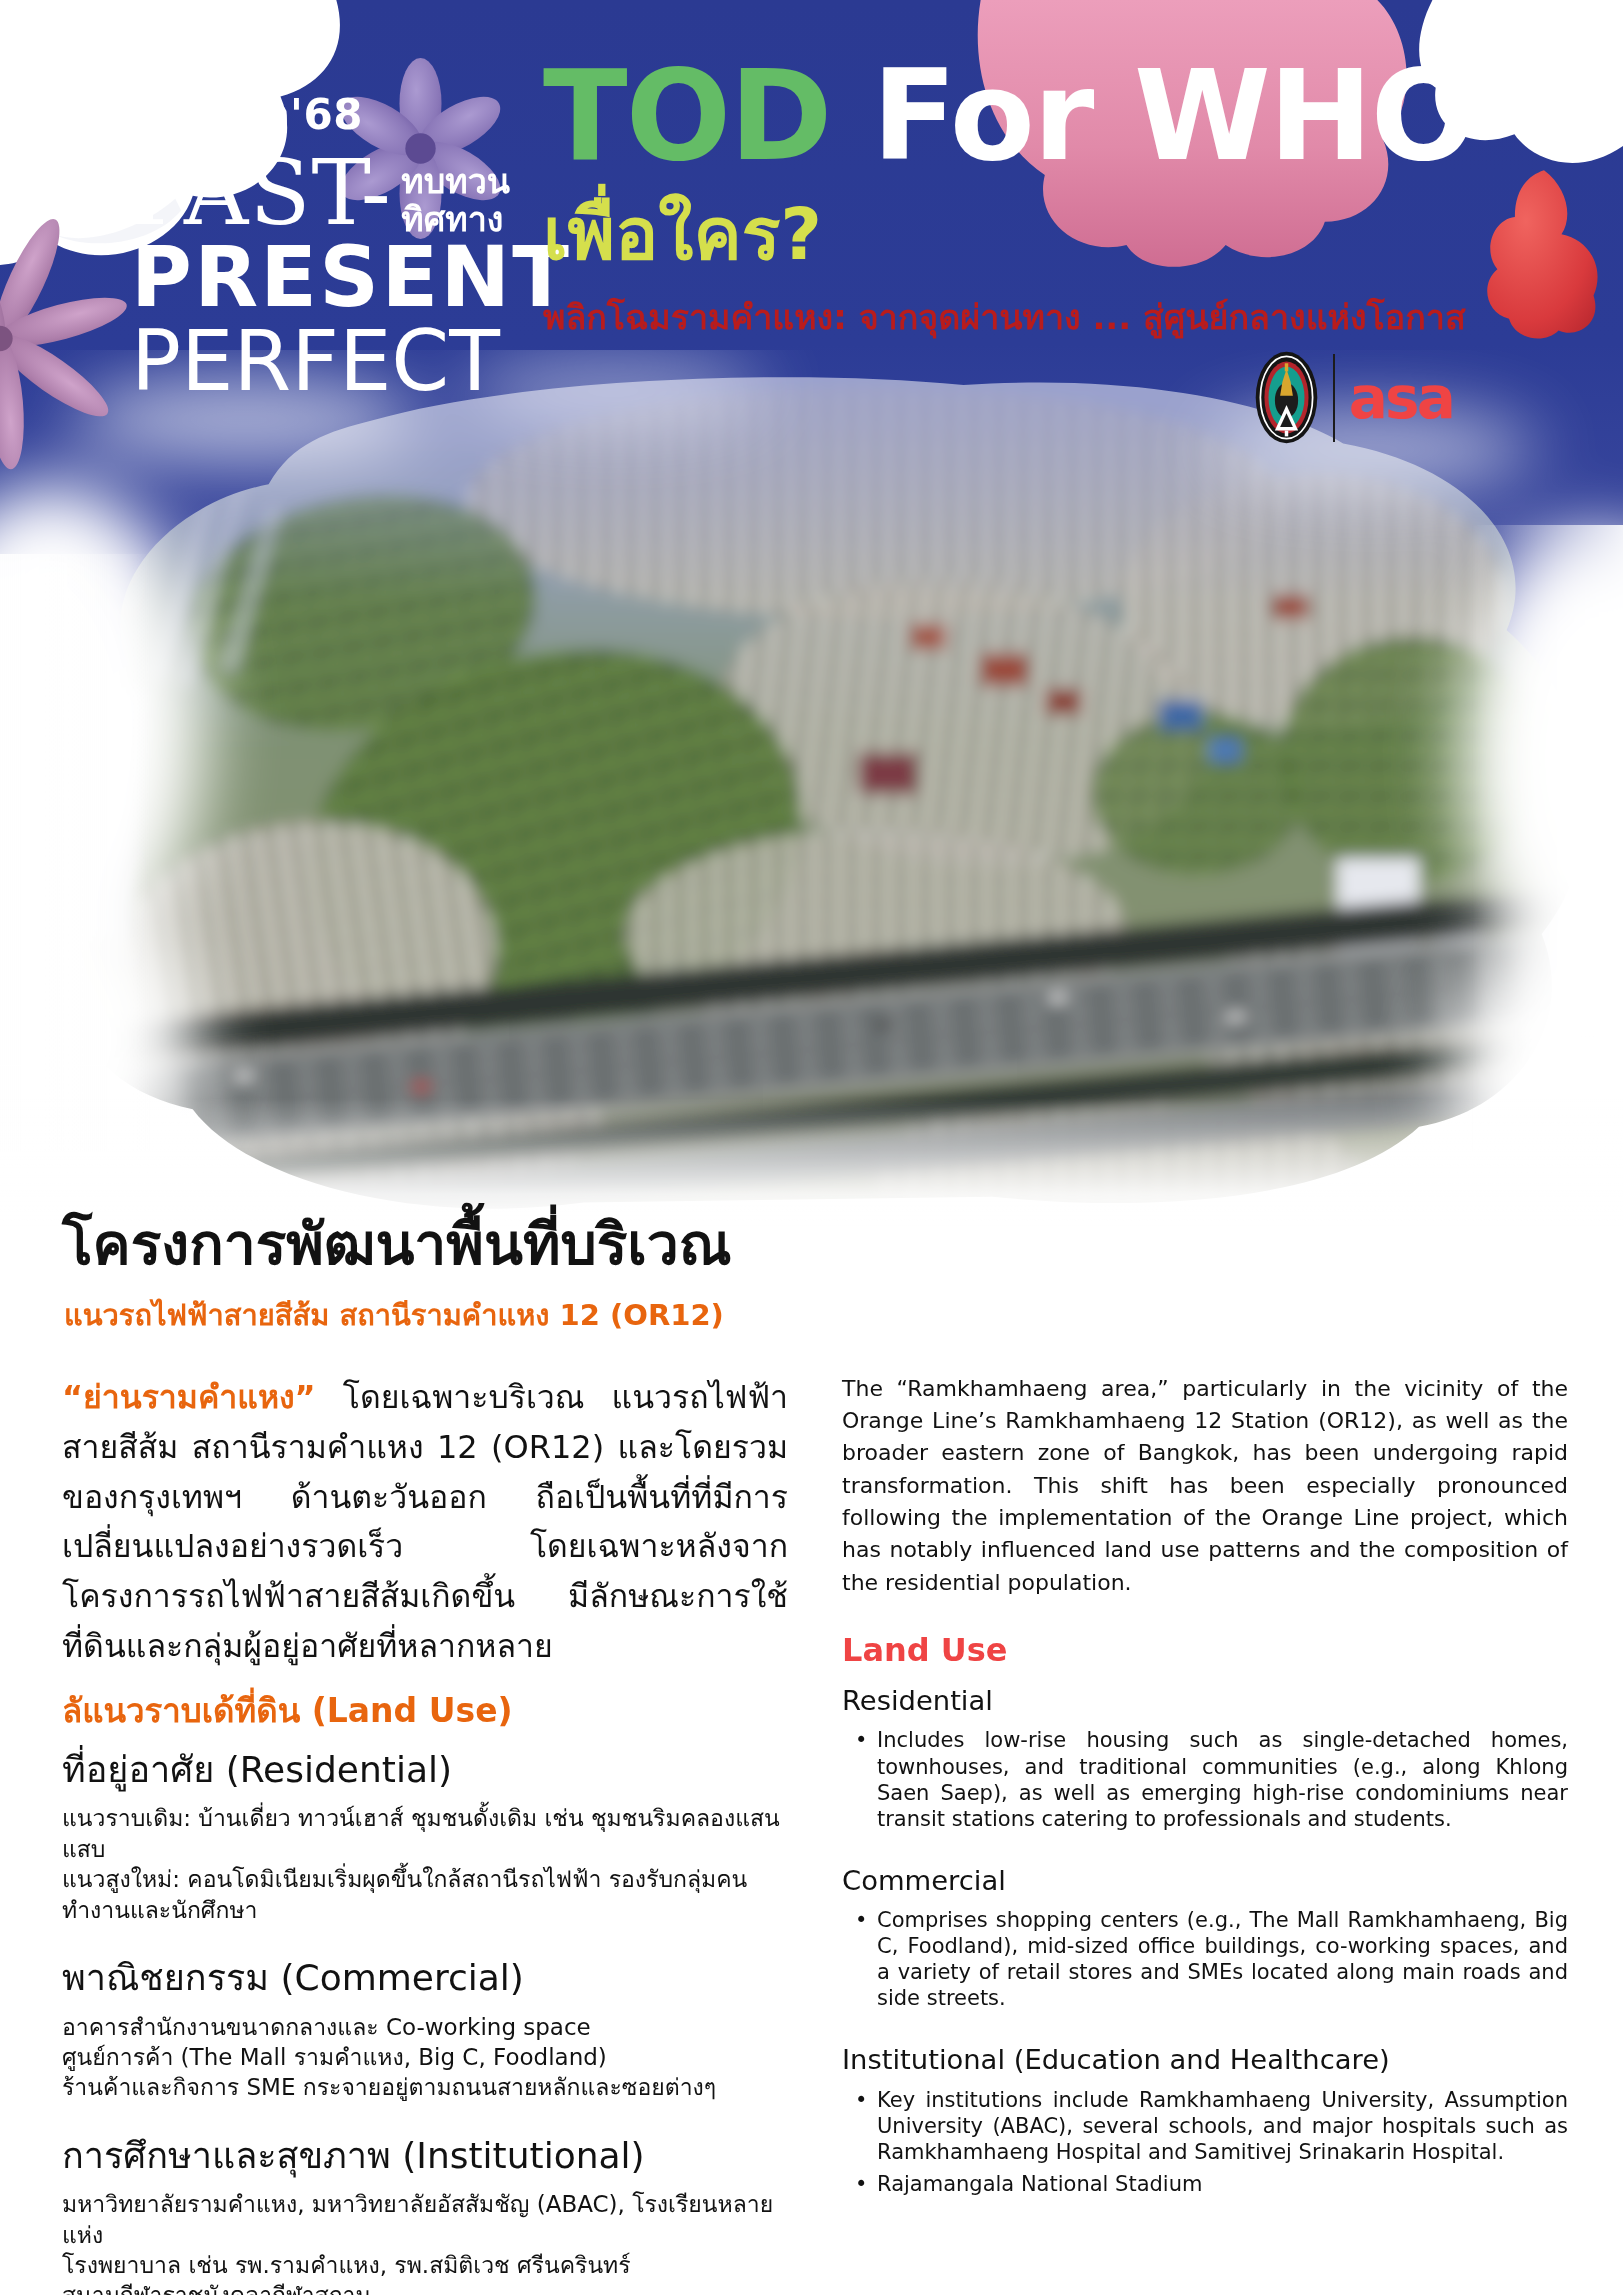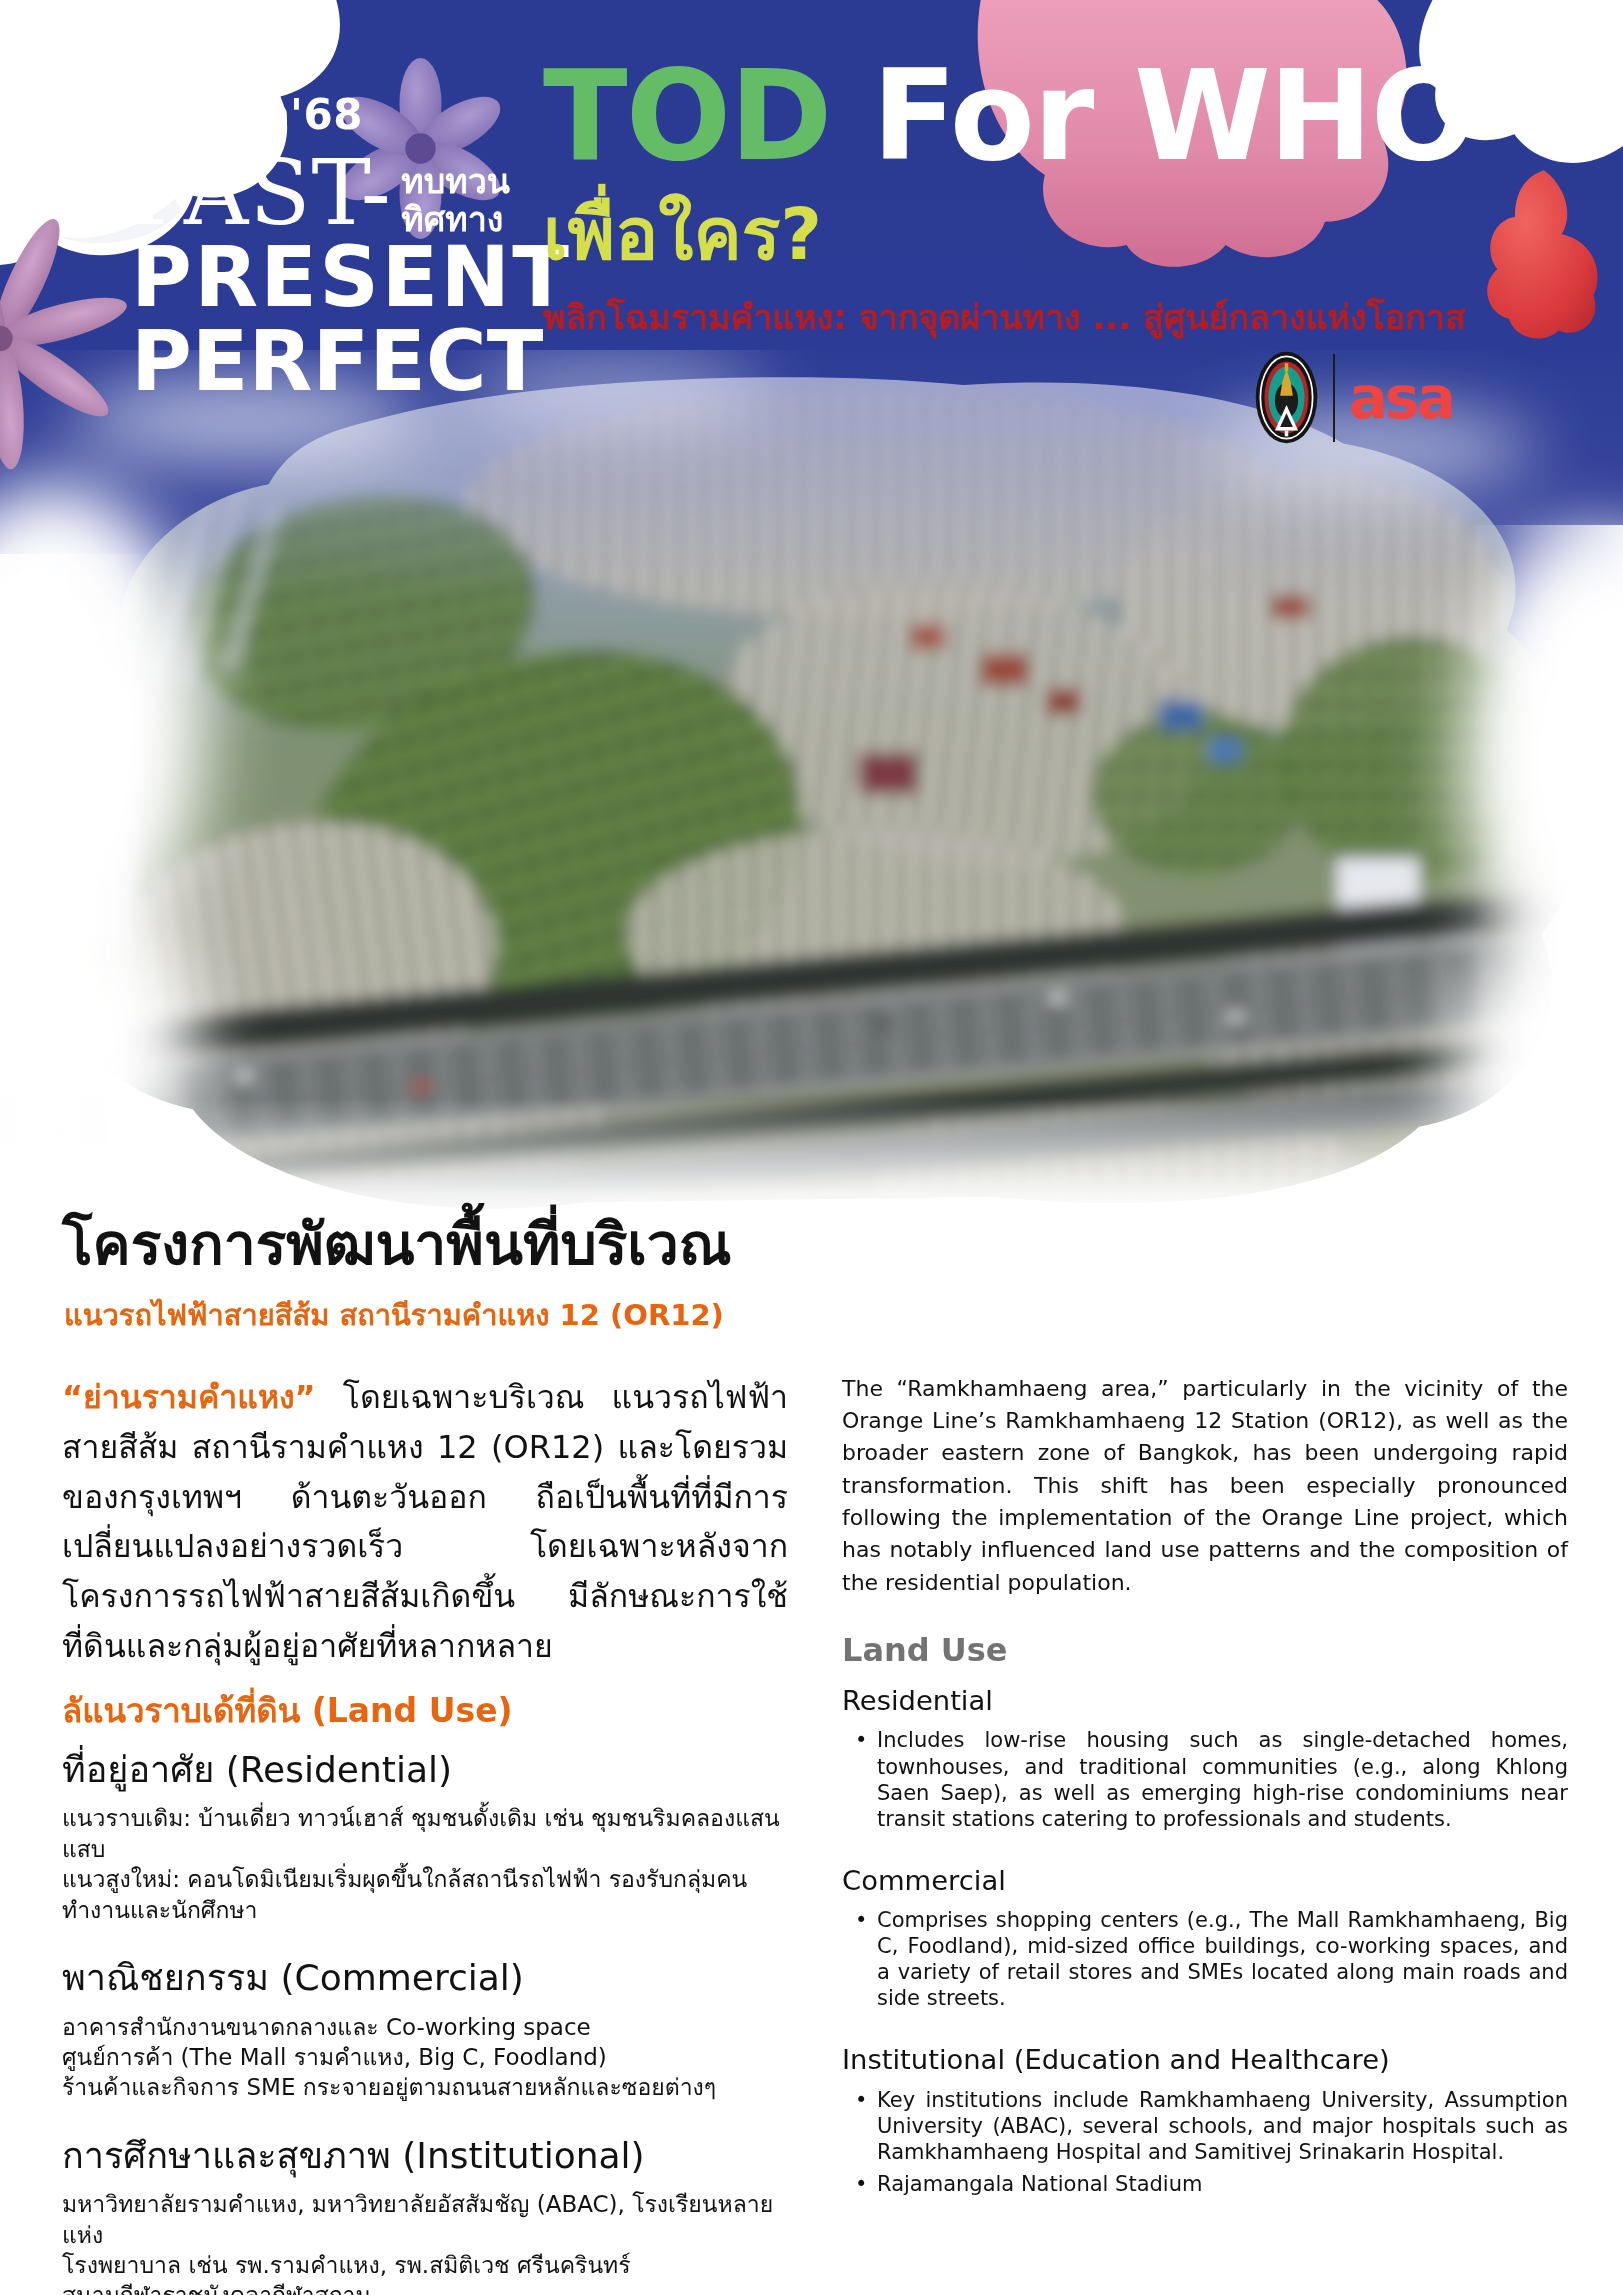--- a/index.html
+++ b/index.html
@@ -19,21 +19,21 @@
   .mauve-flower{left:-41px;top:204px;width:175px;height:269px;}
   .red-shape{left:1477px;top:163px;width:134px;height:187px;}
 
   
   .event-block{position:absolute;left:131px;top:81px;color:#fff;z-index:5;}
   .event-name{font-size:42px;font-weight:700;letter-spacing:0.6px;}
   .past-row{display:flex;align-items:flex-start;margin-top:5.8px;}
   .past{font-family:"DejaVu Serif","Liberation Serif",serif;font-size:89px;line-height:.92;font-weight:500;letter-spacing:1.2px;}
   .thai-col{display:flex;flex-direction:column;margin-left:9.3px;margin-top:9.3px;font-size:34px;font-weight:600;line-height:1.12;}
   .present{font-size:83px;line-height:.95;font-weight:700;letter-spacing:2.3px;margin-top:1.2px;text-align:right;}
-  .perfect{font-size:83px;line-height:.95;font-weight:700;letter-spacing:0;margin-top:4.7px;}
+  .perfect{font-size:83px;line-height:.95;font-weight:400;letter-spacing:0;margin-top:4.7px;}
 
   
   .title-block{position:absolute;left:543px;top:54px;z-index:5;}
   .main-title{white-space:nowrap;font-size:124px;font-weight:800;line-height:1;letter-spacing:-1.8px;}
   .tod{color:#64bc66;}
   .forwho{color:#ffffff;}
   .thai-title{margin-top:20px;font-size:72px;font-weight:700;color:#d5df4c;line-height:1;}
   .subtitle{margin-top:26px;font-size:34px;font-weight:700;color:#b91c1c;max-width:1016px;line-height:1.25;}
 
   
@@ -50,21 +50,21 @@
 
   .intro-thai{margin:0;font-size:32px;line-height:1.56;text-align:justify;}
   .lead{color:#e8650e;font-weight:700;}
   .h3{margin-top:18.7px;font-size:33px;font-weight:700;color:#e8650e;line-height:1.2;}
   .h4{margin-top:16.3px;font-size:36px;font-weight:500;line-height:1.25;}
   .h4.gap{margin-top:30px;}
   .lines{margin-top:11.7px;}
   .small{font-size:23px;line-height:1.32;}
 
   .intro-en{margin:0;font-size:22px;line-height:1.47;text-align:justify;}
-  .h3r{margin-top:31.5px;font-size:32px;font-weight:700;color:#737373;line-height:1.2;}
+  .h3r{margin-top:31.5px;font-size:32px;font-weight:700;color:#ef4444;line-height:1.2;}
   .h4r{margin-top:15px;font-size:27.4px;font-weight:500;line-height:1.25;}
   .h4r.gap{margin-top:32px;}
   .bullet{position:relative;margin-top:9.3px;padding-left:35px;font-size:21px;line-height:1.24;text-align:justify;}
   .bullet + .bullet{margin-top:5.8px;}
   .bullet::before{content:"\2022";position:absolute;left:13px;top:0;}
 </style>
 </head>
 <body>
 
 <div class="poster">

